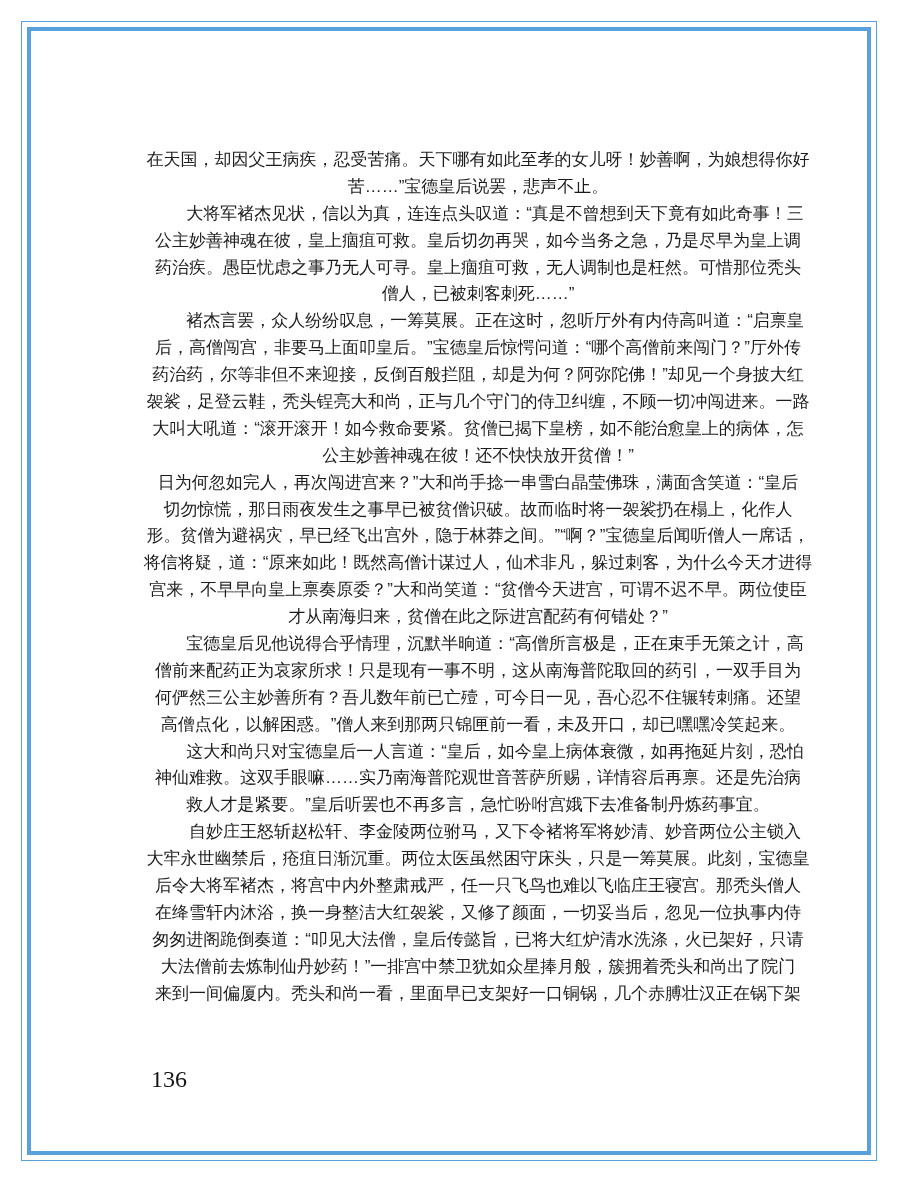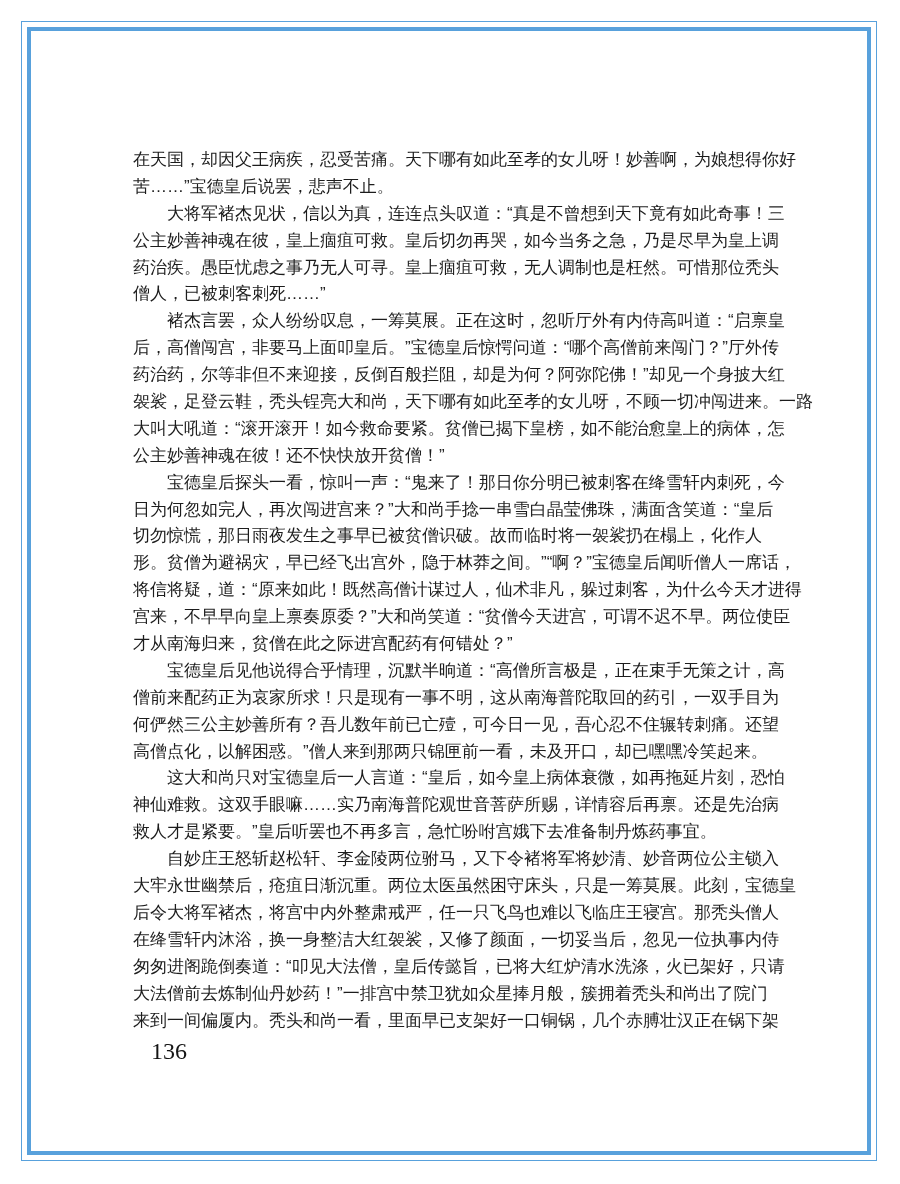--- a/index.html
+++ b/index.html
@@ -26,23 +26,24 @@
     position: absolute; left: 133px; top: 147px;
     width: 690px;
     color: var(--ink);
   }
   .line {
     height: 26.9px;
     line-height: 26.9px;
     font-size: 17px;
     white-space: nowrap;
     letter-spacing: 0;
+    text-align: center;
   }
   .page-number {
-    position: absolute; left: 151px; top: 1038px;
+    position: absolute; left: 151px; top: 1066px;
     font-family: "Liberation Serif", serif;
     font-size: 24px;
     color: #141414;
   }
 </style>
 </head>
 <body>
 
 <div>
   <div class="frame-outer"></div>
@@ -51,24 +52,23 @@
   <div class="text-block">
     <div class="line">在天国，却因父王病疾，忍受苦痛。天下哪有如此至孝的女儿呀！妙善啊，为娘想得你好</div>
     <div class="line">苦……”宝德皇后说罢，悲声不止。</div>
     <div class="line">　　大将军褚杰见状，信以为真，连连点头叹道：“真是不曾想到天下竟有如此奇事！三</div>
     <div class="line">公主妙善神魂在彼，皇上痼疽可救。皇后切勿再哭，如今当务之急，乃是尽早为皇上调</div>
     <div class="line">药治疾。愚臣忧虑之事乃无人可寻。皇上痼疽可救，无人调制也是枉然。可惜那位秃头</div>
     <div class="line">僧人，已被刺客刺死……”</div>
     <div class="line">　　褚杰言罢，众人纷纷叹息，一筹莫展。正在这时，忽听厅外有内侍高叫道：“启禀皇</div>
     <div class="line">后，高僧闯宫，非要马上面叩皇后。”宝德皇后惊愕问道：“哪个高僧前来闯门？”厅外传</div>
     <div class="line">药治药，尔等非但不来迎接，反倒百般拦阻，却是为何？阿弥陀佛！”却见一个身披大红</div>
-    <div class="line">袈裟，足登云鞋，秃头锃亮大和尚，天下哪有如此至孝的女儿呀，不顾一切冲闯进来。一路</div>
+    <div class="line">袈裟，足登云鞋，秃头锃亮大和尚，正与几个守门的侍卫纠缠，不顾一切冲闯进来。一路</div>
     <div class="line">大叫大吼道：“滚开滚开！如今救命要紧。贫僧已揭下皇榜，如不能治愈皇上的病体，怎</div>
     <div class="line">公主妙善神魂在彼！还不快快放开贫僧！”</div>
-    <div class="line">　　宝德皇后探头一看，惊叫一声：“鬼来了！那日你分明已被刺客在绛雪轩内刺死，今</div>
     <div class="line">日为何忽如完人，再次闯进宫来？”大和尚手捻一串雪白晶莹佛珠，满面含笑道：“皇后</div>
     <div class="line">切勿惊慌，那日雨夜发生之事早已被贫僧识破。故而临时将一袈裟扔在榻上，化作人</div>
     <div class="line">形。贫僧为避祸灾，早已经飞出宫外，隐于林莽之间。”“啊？”宝德皇后闻听僧人一席话，</div>
     <div class="line">将信将疑，道：“原来如此！既然高僧计谋过人，仙术非凡，躲过刺客，为什么今天才进得</div>
     <div class="line">宫来，不早早向皇上禀奏原委？”大和尚笑道：“贫僧今天进宫，可谓不迟不早。两位使臣</div>
     <div class="line">才从南海归来，贫僧在此之际进宫配药有何错处？”</div>
     <div class="line">　　宝德皇后见他说得合乎情理，沉默半晌道：“高僧所言极是，正在束手无策之计，高</div>
     <div class="line">僧前来配药正为哀家所求！只是现有一事不明，这从南海普陀取回的药引，一双手目为</div>
     <div class="line">何俨然三公主妙善所有？吾儿数年前已亡殪，可今日一见，吾心忍不住辗转刺痛。还望</div>
     <div class="line">高僧点化，以解困惑。”僧人来到那两只锦匣前一看，未及开口，却已嘿嘿冷笑起来。</div>

